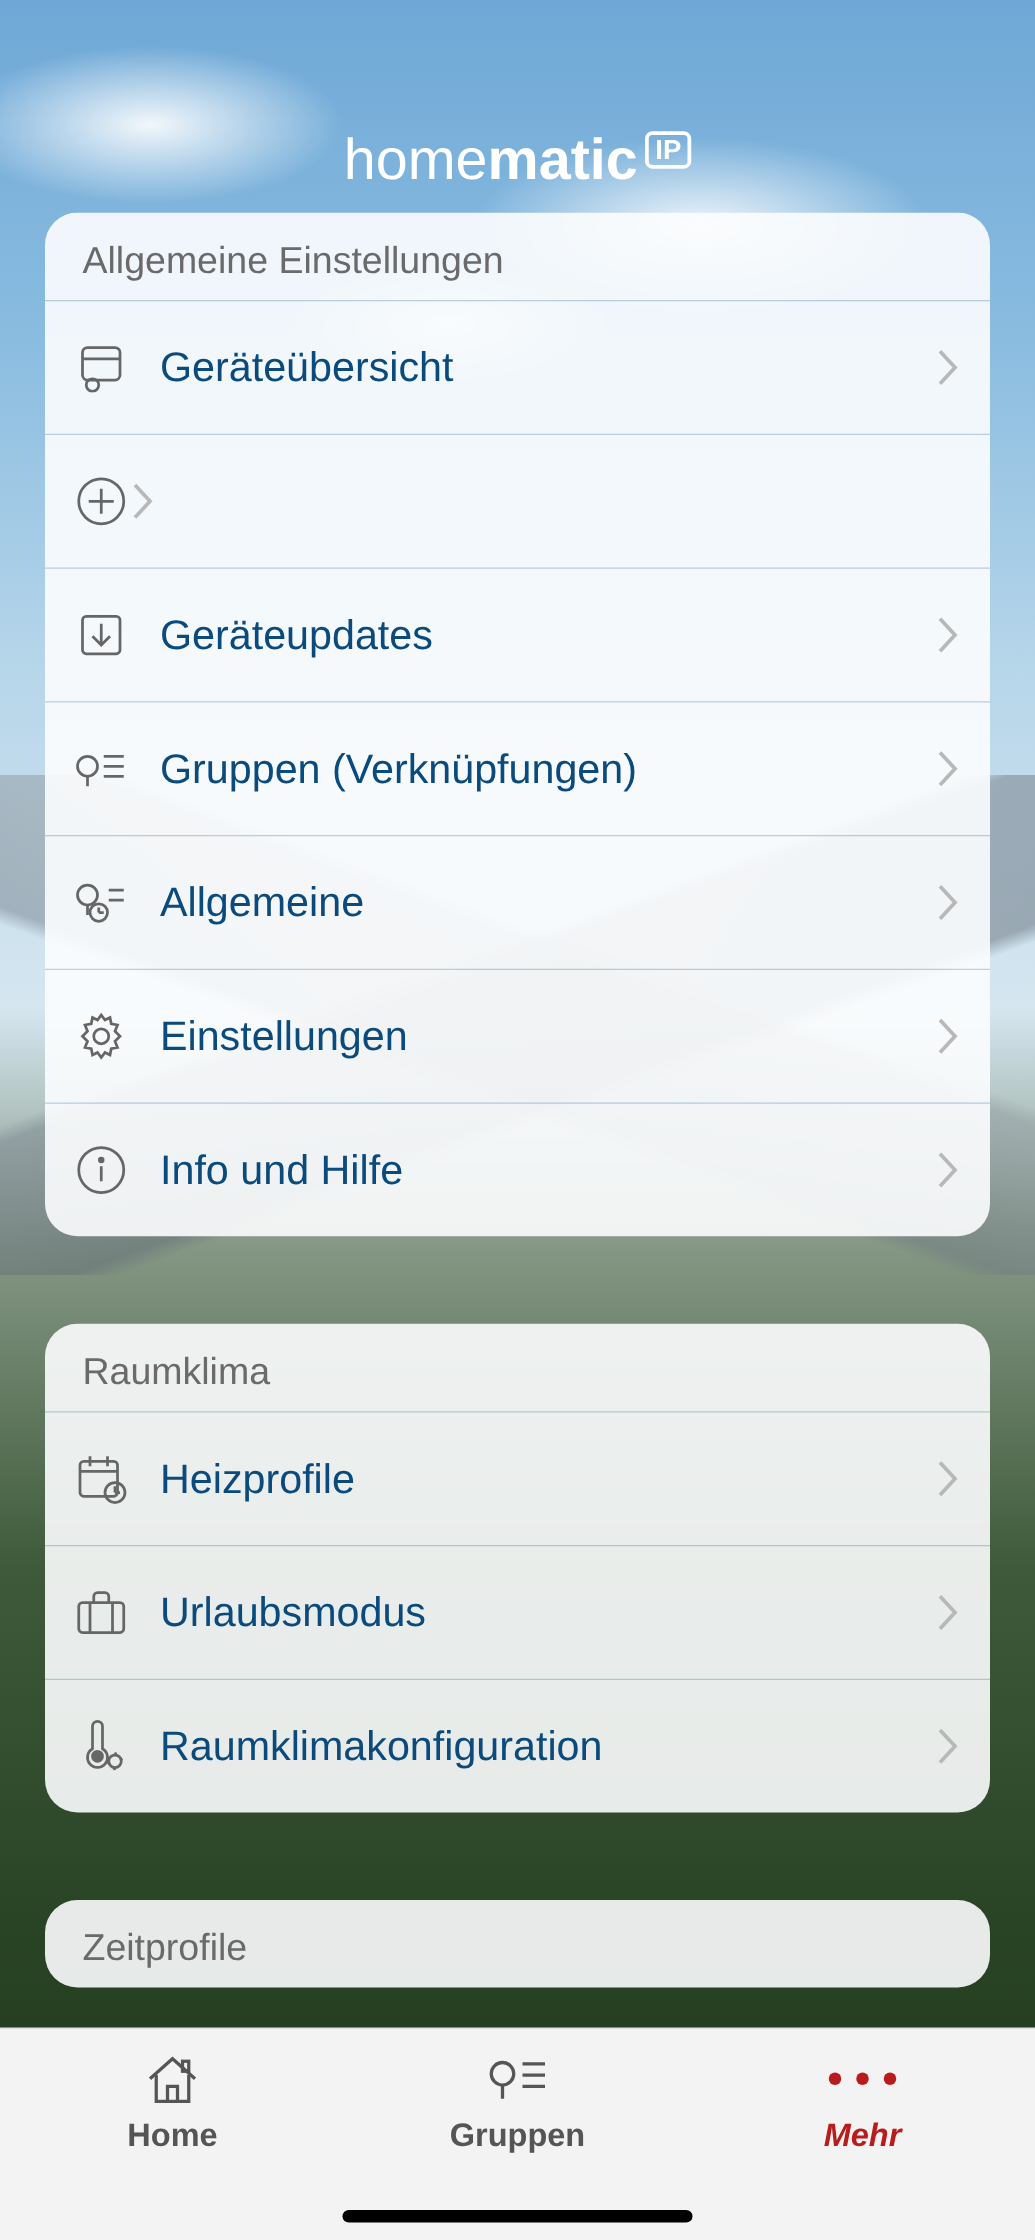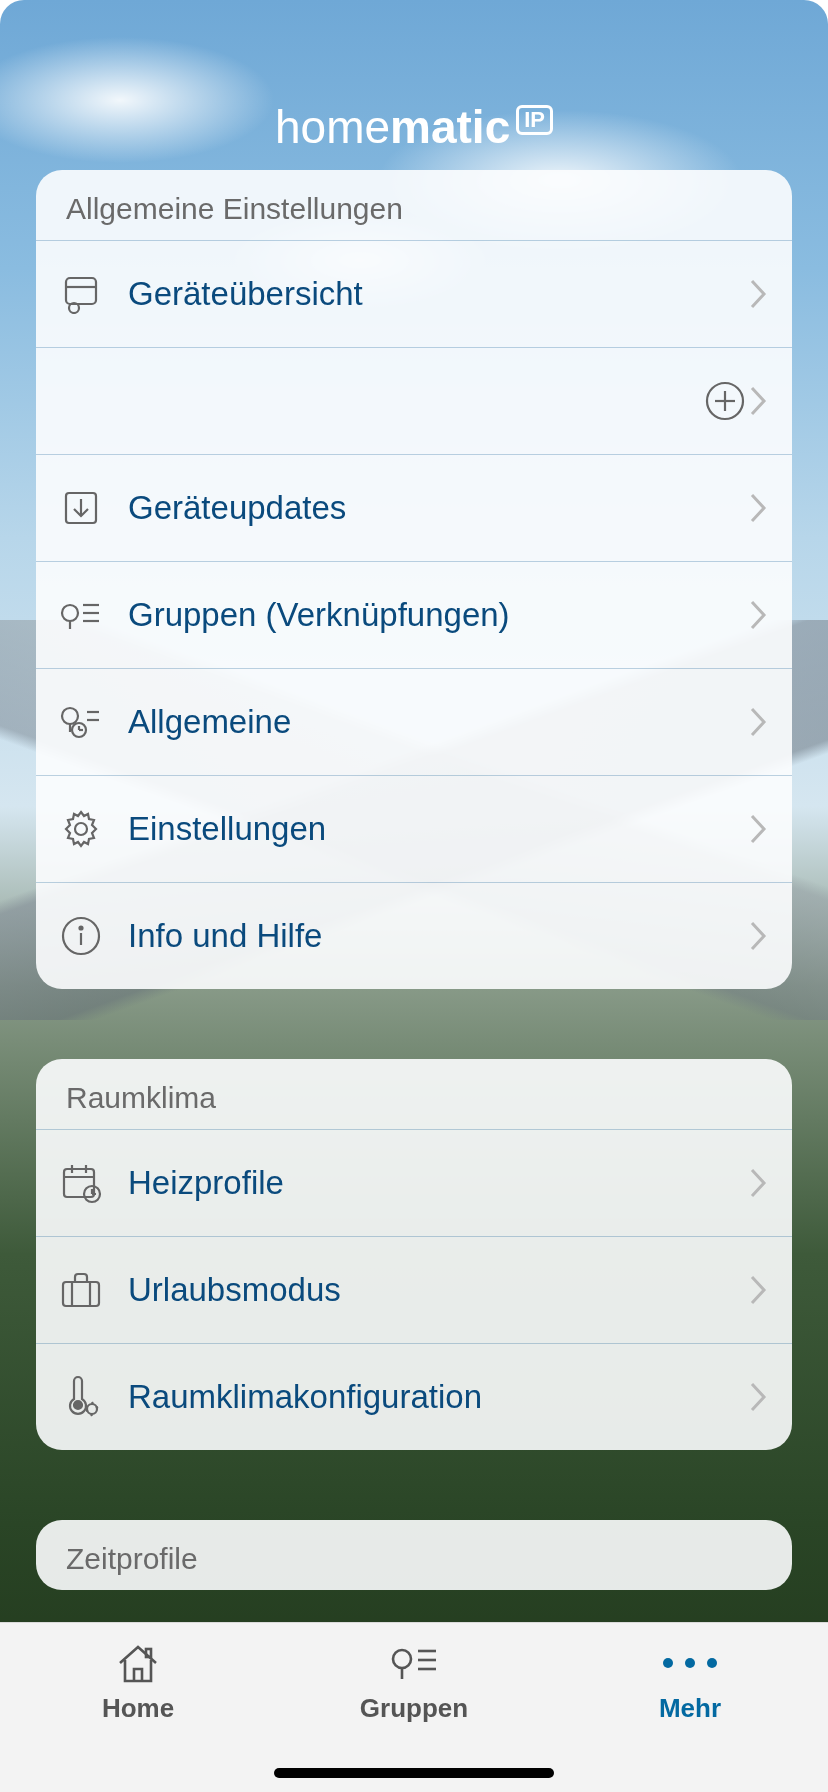--- a/index.html
+++ b/index.html
@@ -4,21 +4,20 @@
 <style>
   * { box-sizing: border-box; margin: 0; padding: 0; }
   html, body { width: 828px; height: 1792px; overflow: hidden; font-family: -apple-system, Helvetica, Arial, sans-serif; }
   .screen {
     position: relative;
     width: 828px;
     height: 1792px;
     background: linear-gradient(to bottom,
       #6fa8d6 0%, #8abce0 15%, #b7d6ea 30%, #d5e6f0 45%,
       #889a88 55%, #3e5a3a 70%, #2a4526 85%, #1e3418 100%);
-    border-radius: 24px;
   }
   .clouds {
     position: absolute; top: 0; left: 0; right: 0; height: 500px;
     background:
       radial-gradient(ellipse 220px 90px at 120px 100px, rgba(255,255,255,0.9), transparent 70%),
       radial-gradient(ellipse 260px 100px at 560px 180px, rgba(255,255,255,0.85), transparent 70%),
       radial-gradient(ellipse 180px 70px at 360px 260px, rgba(255,255,255,0.7), transparent 70%);
   }
   .mountains {
     position: absolute; top: 620px; left: 0; right: 0; height: 400px;
@@ -61,21 +60,20 @@
     padding: 22px 30px 14px 30px;
     font-size: 30px;
     color: #6a6a6a;
     font-weight: 400;
   }
   .row {
     display: flex;
     align-items: center;
     padding: 30px 24px 30px 22px;
     border-top: 1px solid rgba(0,80,140,0.25);
-    justify-content: flex-end;
   }
   .row:first-of-type { border-top-color: transparent; }
   .row-icon {
     width: 46px; height: 46px;
     display: flex; align-items: center; justify-content: center;
     color: #666;
     flex-shrink: 0;
   }
   .row-label {
     flex: 1;
@@ -100,21 +98,21 @@
   }
   .tab {
     flex: 1;
     display: flex;
     flex-direction: column;
     align-items: center;
     justify-content: flex-start;
     padding-top: 16px;
     color: #555;
   }
-  .tab.active { color: #0369a1; }
+  .tab.active { color: #b91c1c; font-style: italic; }
   .tab-icon { height: 48px; display: flex; align-items: center; justify-content: center; }
   .tab-label { font-size: 26px; font-weight: 600; margin-top: 6px; }
   .home-indicator {
     position: absolute;
     bottom: 14px; left: 50%;
     transform: translateX(-50%);
     width: 280px; height: 10px;
     background: #000;
     border-radius: 6px;
   }

